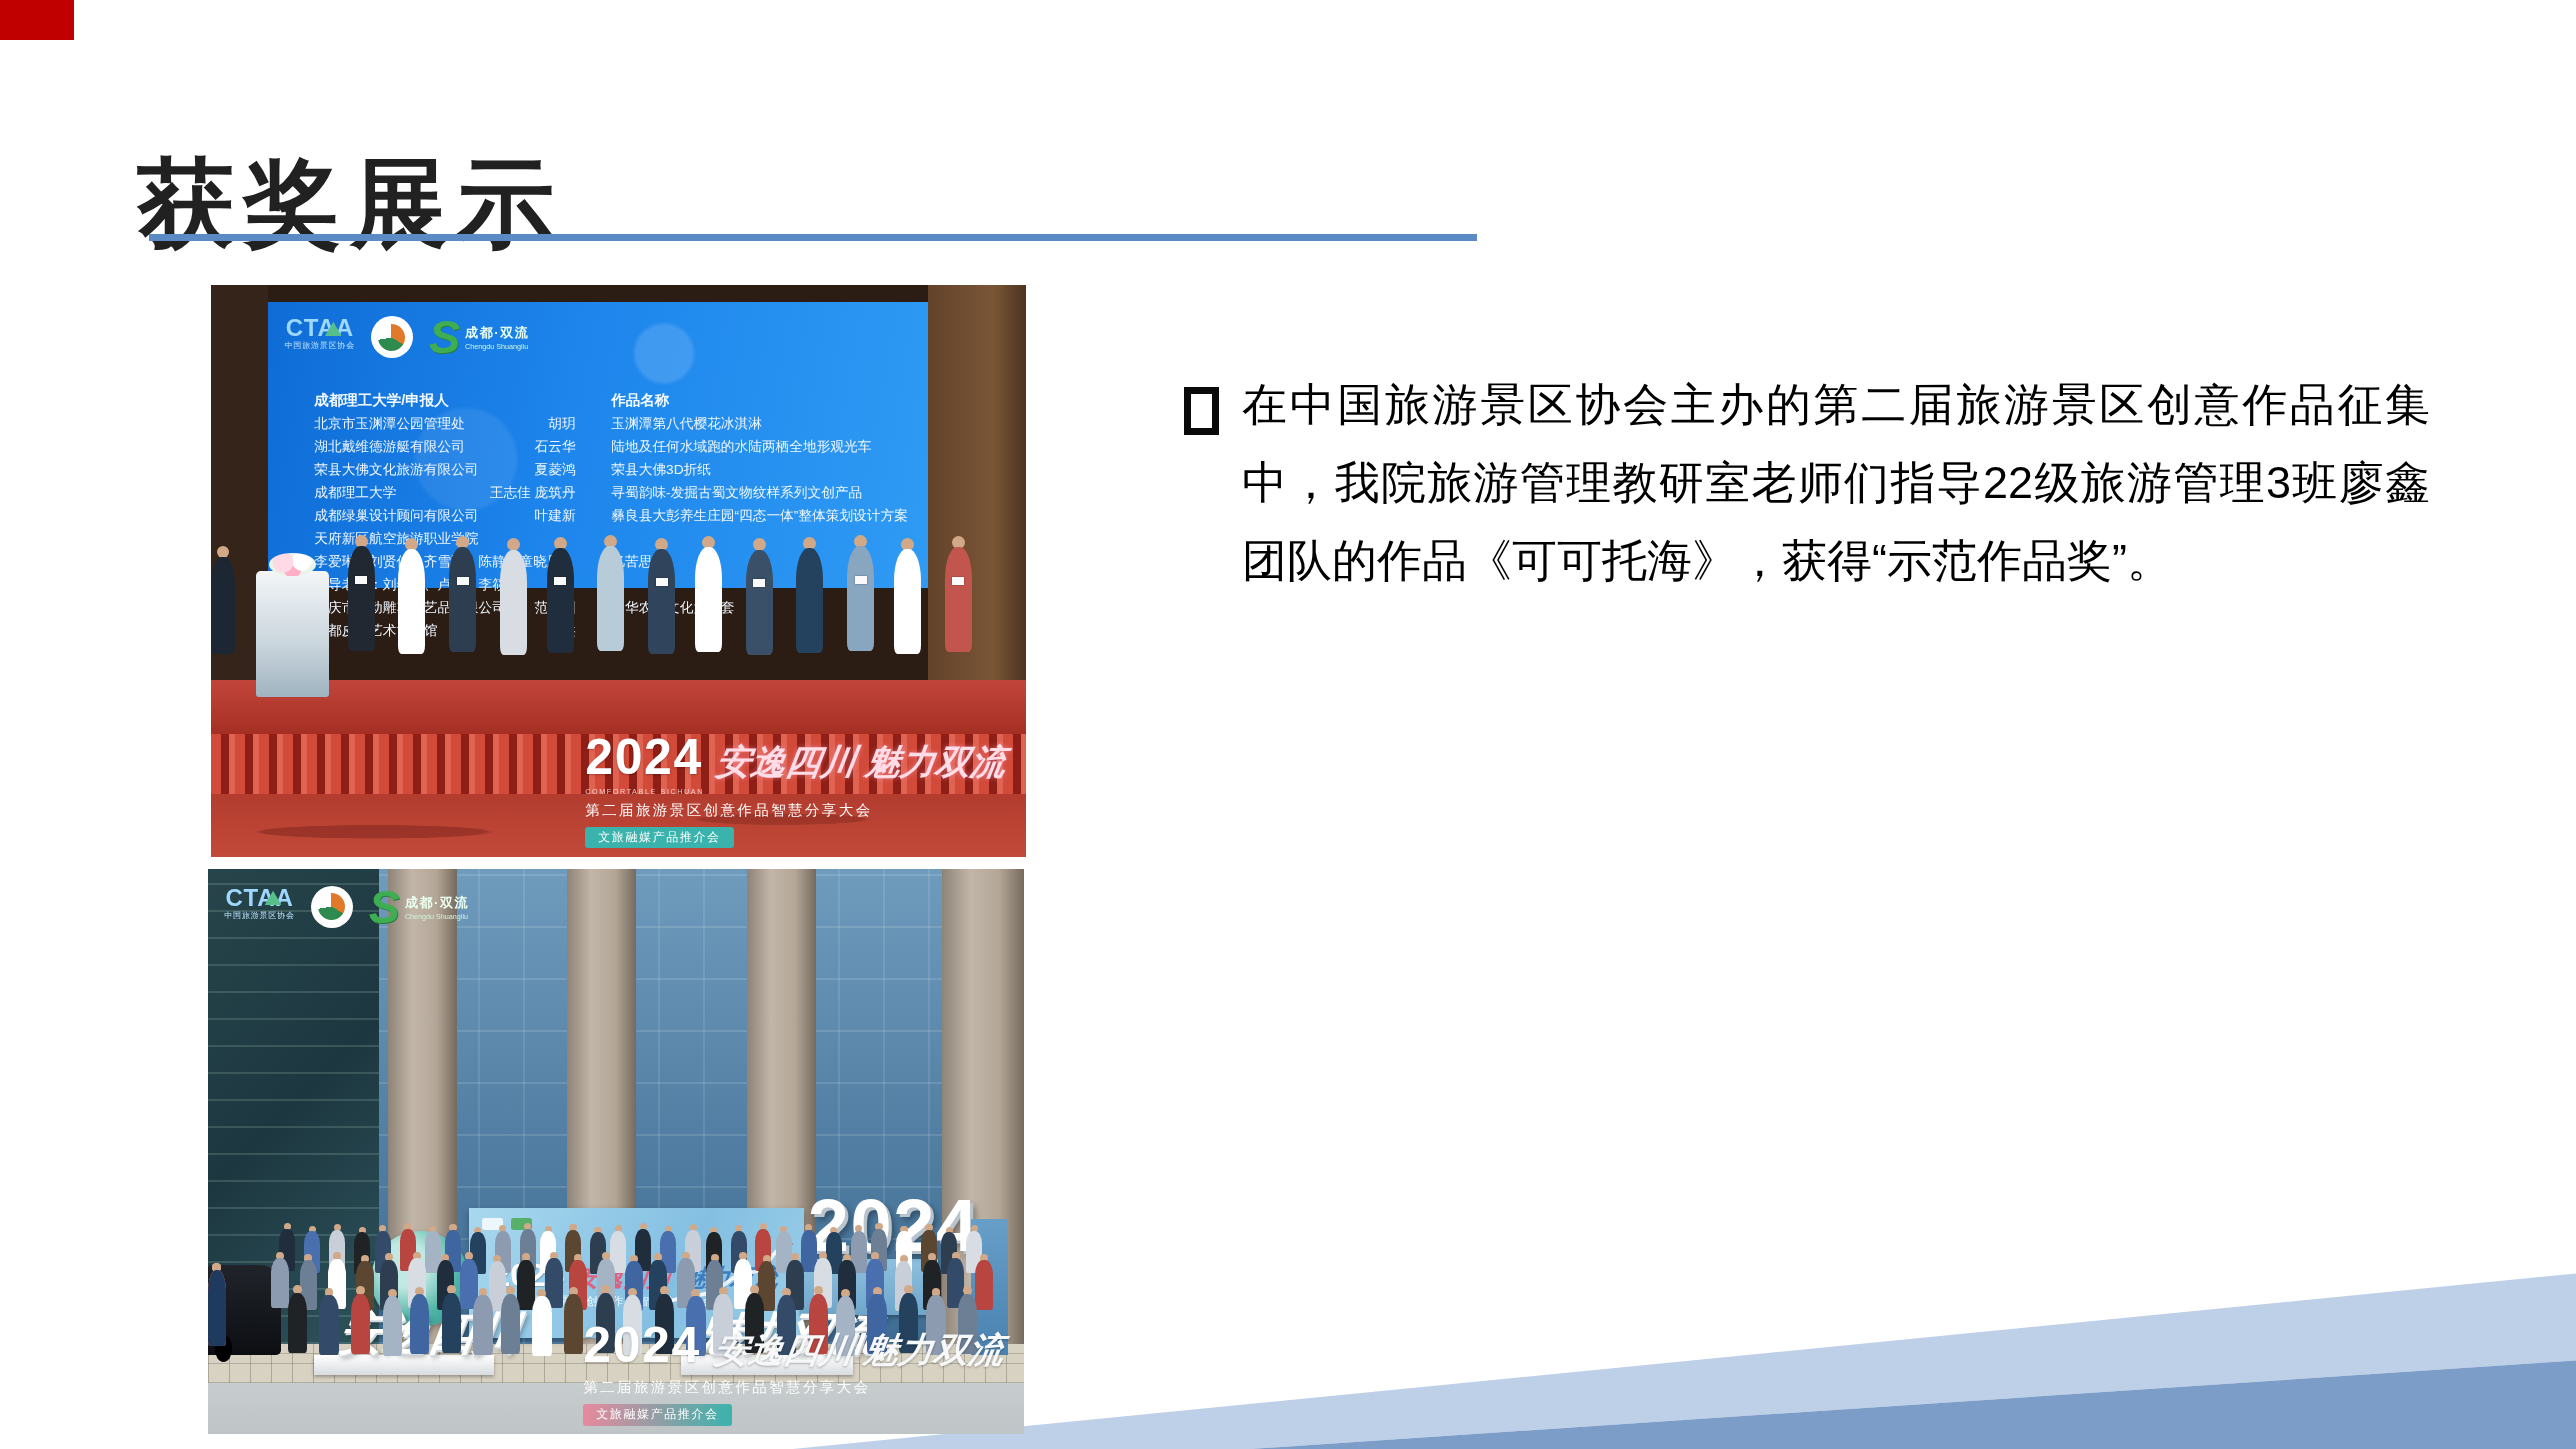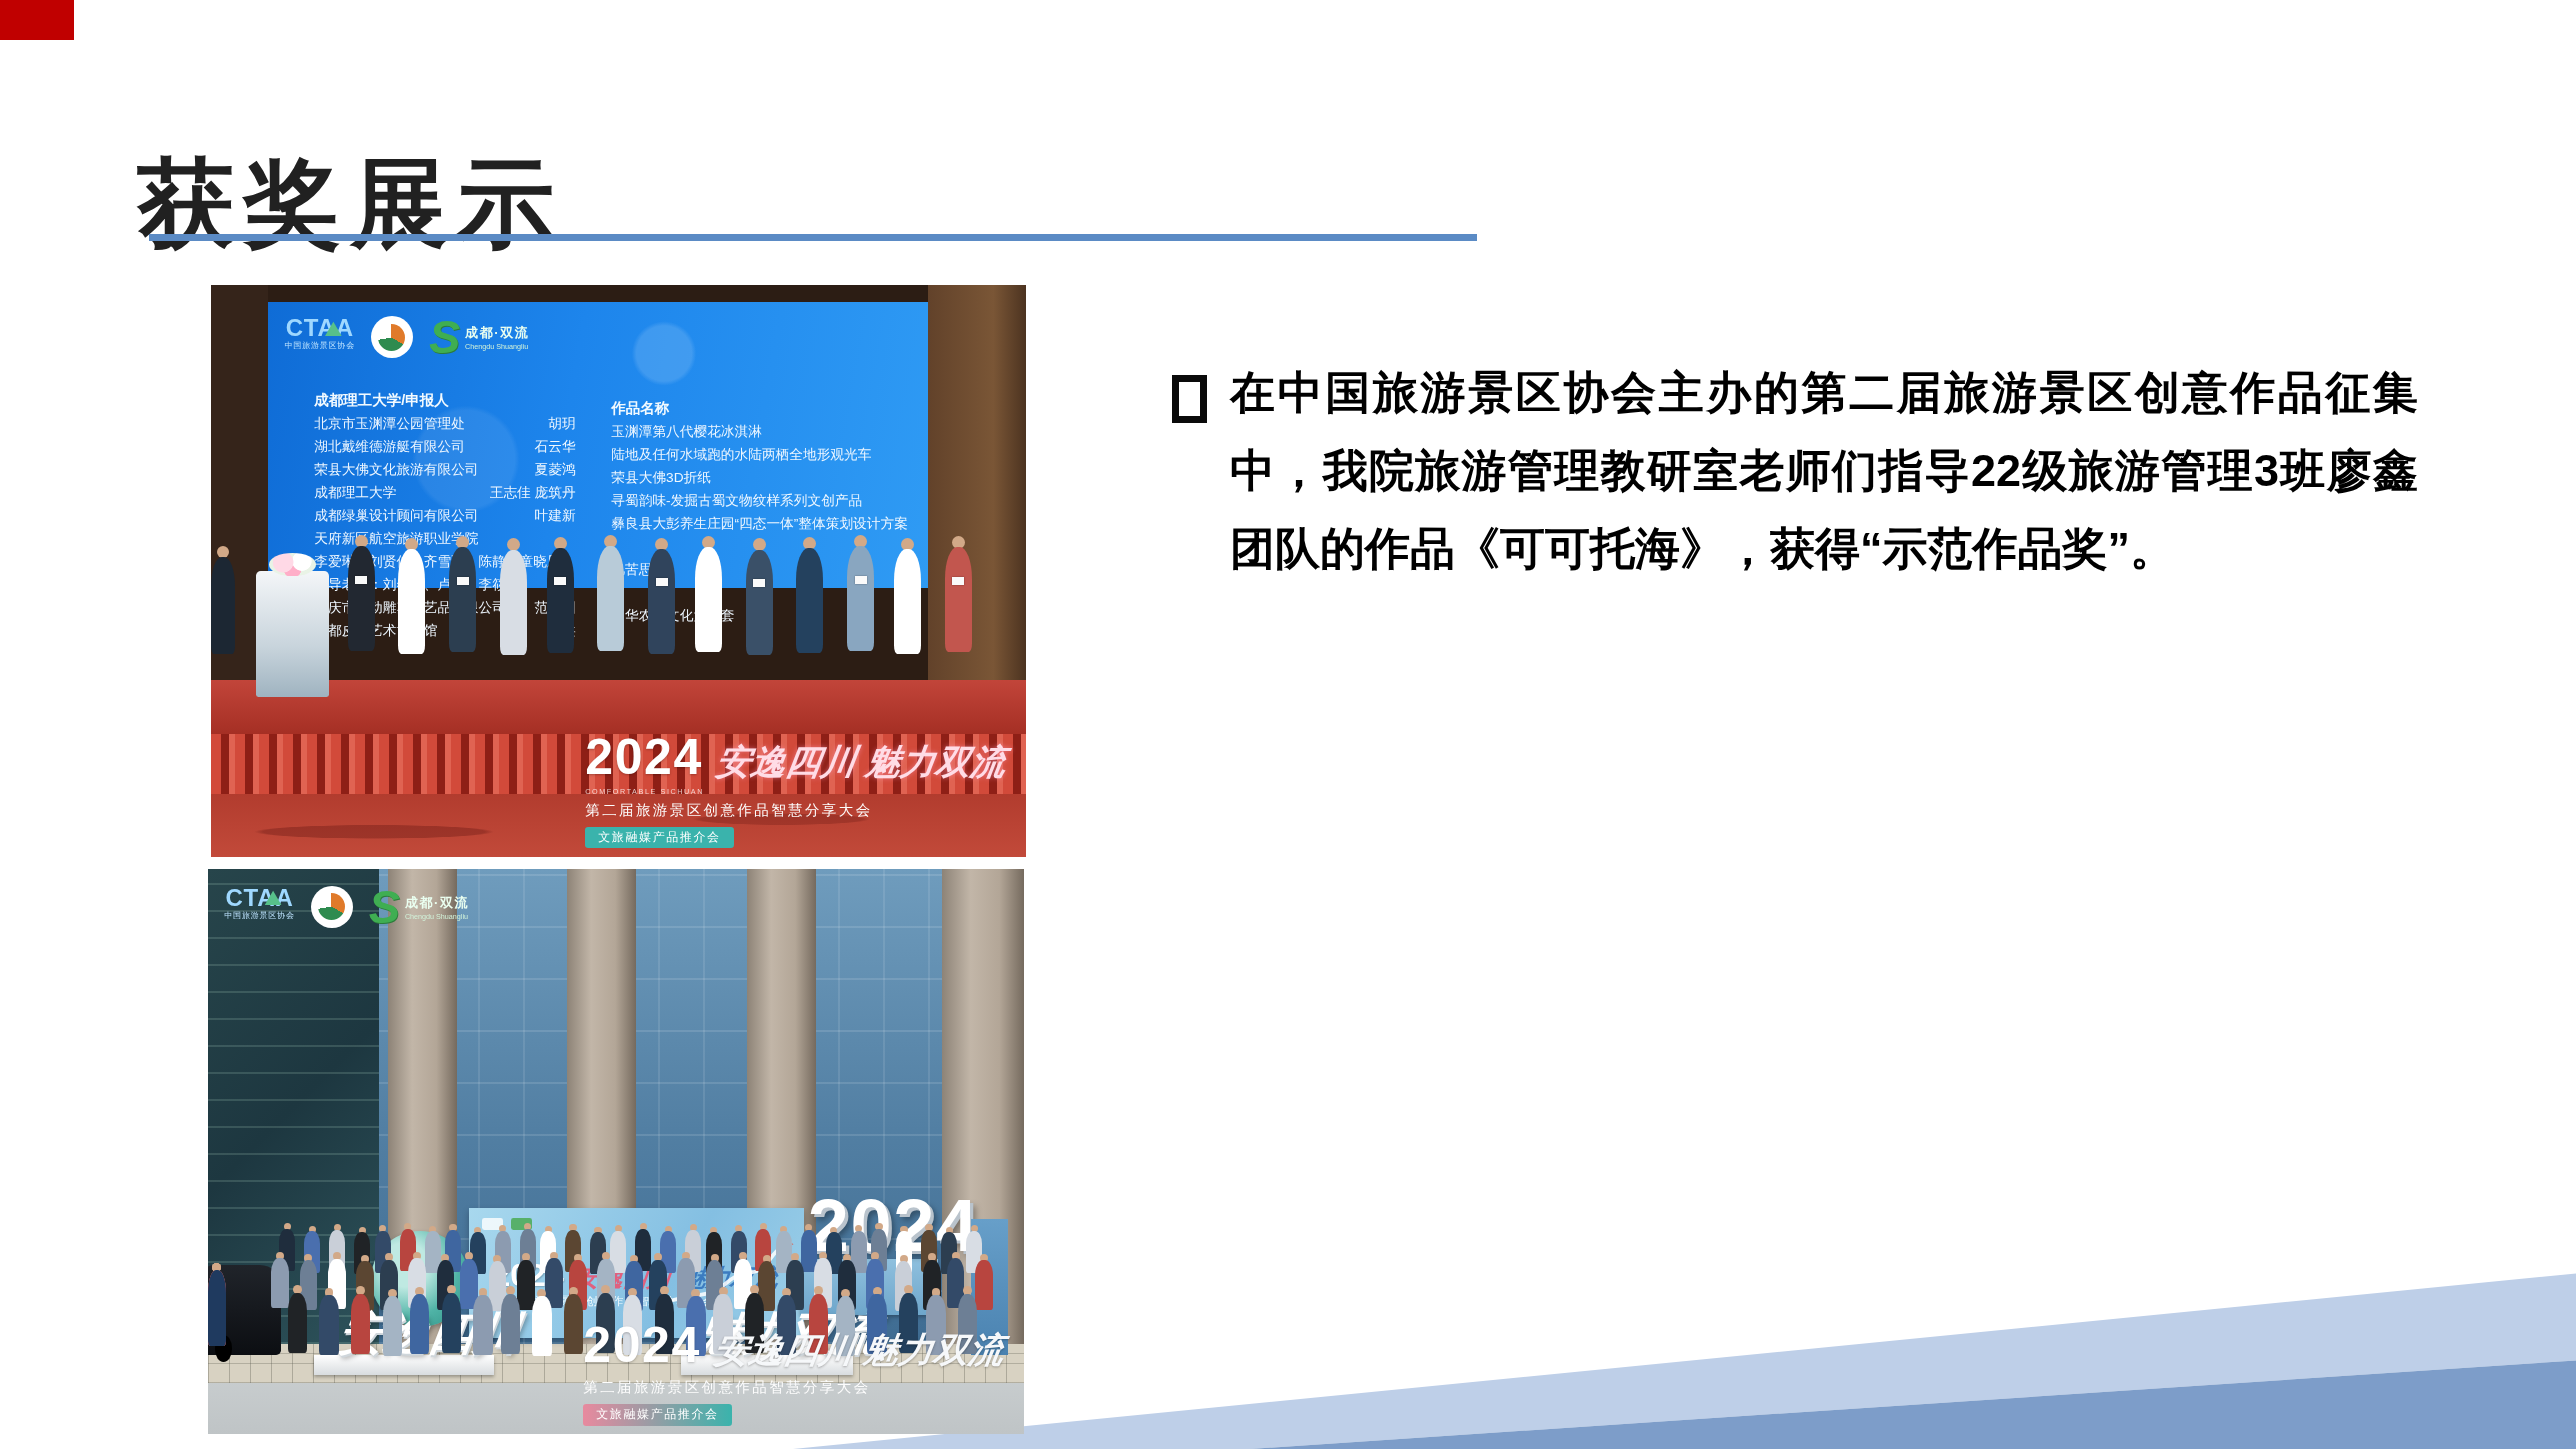--- a/index.html
+++ b/index.html
@@ -12,21 +12,21 @@
   
   .page-title{position:absolute;left:137px;top:81px;font-size:97px;font-weight:bold;
               color:#212121;letter-spacing:9.7px;line-height:1.2;}
   .title-rule{position:absolute;left:149px;top:234px;width:1328px;height:7.2px;background:#5b8bc5;}
 
   
   .deco-svg{position:absolute;left:0;top:0;width:2576px;height:1449px;z-index:1;}
 
   
   .bullet-list{position:absolute;left:1174px;top:354px;width:1244px;z-index:2;
-               list-style:none;margin:0;padding:0;font-weight:bold;}
+               list-style:none;margin:12px;padding:0;}
   .bullet-item{position:relative;margin:0 0 0 56px;font-size:45px;line-height:78px;color:#000;
                text-align:justify;}
   .bullet-marker{position:absolute;left:-58px;top:21px;width:21px;height:34px;
                  border:7.2px solid #0a0a0a;background:#fff;box-sizing:content-box;}
 
   
   .photo{position:absolute;overflow:hidden;z-index:2;}
   .photo-top{left:211px;top:285px;width:815px;height:572px;
              background:linear-gradient(90deg,#35241a 0%,#35241a 7%,#2c1d14 7%,#2c1d14 88%,#62422a 88%,#7a5636 96%,#4c3320 100%);}
   .photo-bottom{left:208px;top:869px;width:816px;height:565px;background:#9fb4c2;}
@@ -48,21 +48,21 @@
   .logo-s{display:flex;align-items:flex-start;gap:4.8px;}
   .logo-s .s-glyph{font-size:47px;font-weight:bold;color:#3fae52;font-style:italic;line-height:.9;
         text-shadow:0.8px 0.8px 0 #2c7c3a;}
   .logo-s .s-text{display:flex;flex-direction:column;margin-top:8px;}
   .logo-s .s-title{font-size:13px;color:#eafff0;font-weight:bold;letter-spacing:1.6px;}
   .logo-s .s-sub{font-size:7.2px;color:#d2f3da;}
   .screen-title{position:absolute;left:40%;top:8%;font-size:47px;font-weight:bold;color:#ffffff;
                 letter-spacing:21px;text-shadow:0 0 8px rgba(255,255,255,.45);}
   .screen-cols{position:absolute;left:7%;top:30%;width:90%;display:flex;color:#eef7ff;}
   .scr-col-left{width:50%;}
-  .scr-col-right{width:50%;margin-top:8px;}
+  .scr-col-right{width:50%;}
   .scr-header{font-size:14.5px;line-height:24px;font-weight:bold;color:#f2faff;}
   .scr-row{display:flex;font-size:13.7px;line-height:23px;white-space:nowrap;}
   .scr-name{margin-left:auto;padding-right:12%;}
   .scr-work{font-size:13.7px;line-height:23px;white-space:nowrap;min-height:23px;}
 
   
   .stage-top{position:absolute;left:0;top:69%;width:100%;height:9.5%;background:linear-gradient(#c2453a,#a52f24);}
   .stage-skirt{position:absolute;left:0;top:78.5%;width:100%;height:10.5%;
       background:repeating-linear-gradient(90deg,#d24a3a 0 9.7px,#8e1f16 9.7px 17.7px,#e06352 17.7px 24px);}
   .stage-carpet{position:absolute;left:0;top:89%;width:100%;height:11%;

